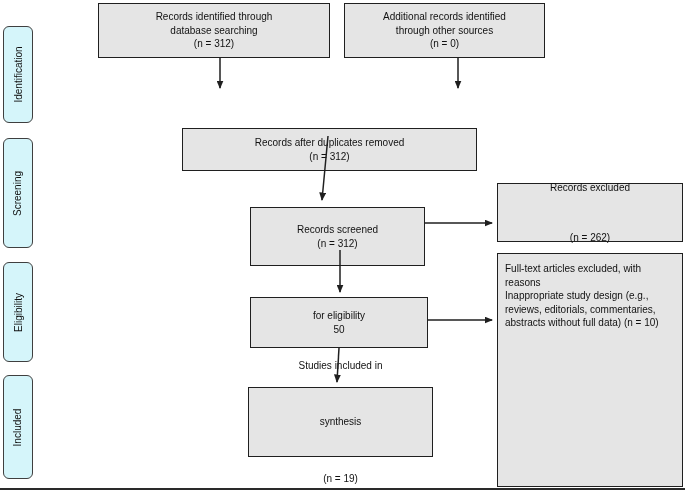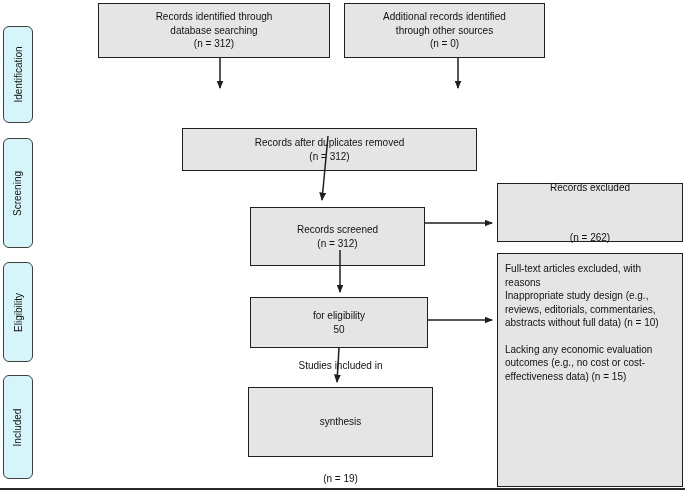--- a/index.html
+++ b/index.html
@@ -119,21 +119,20 @@
   </div>
 
   <div class="flow-box" style="left:250px;top:297px;width:178px;height:51px;">
     <span class="ln">for eligibility</span>
     <span class="ln">50</span>
   </div>
 
   <div class="flow-box" id="box-bigexcl" style="left:497px;top:253px;width:186px;height:234px;">
     <p class="hdr">Full-text articles excluded, with reasons</p>
     <p>Inappropriate study design (e.g., reviews, editorials, commentaries, abstracts without full data) (n = 10)</p>
-    <p>Lacking any economic evaluation outcomes (e.g., no cost or cost-effectiveness data) (n = 15)</p>
   </div>
 
   <div class="flow-box" style="left:248px;top:387px;width:185px;height:70px;gap:43px;">
     <span class="ln">Studies included in</span>
     <span class="ln">synthesis</span>
     <span class="ln">(n = 19)</span>
   </div>
 
   <svg id="arrow-layer" xmlns="http://www.w3.org/2000/svg">
     <defs>

